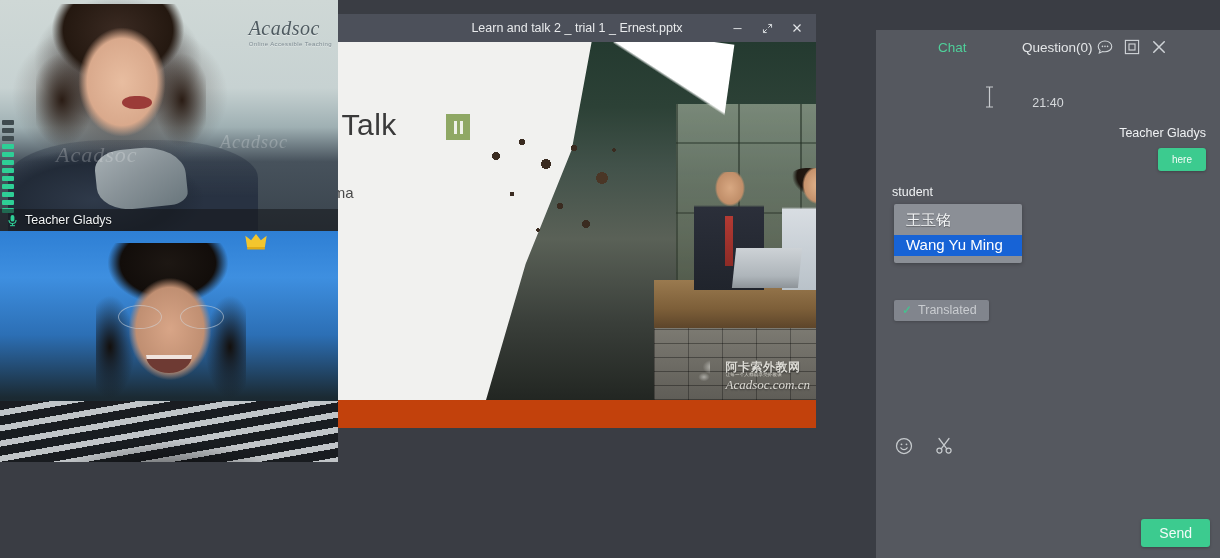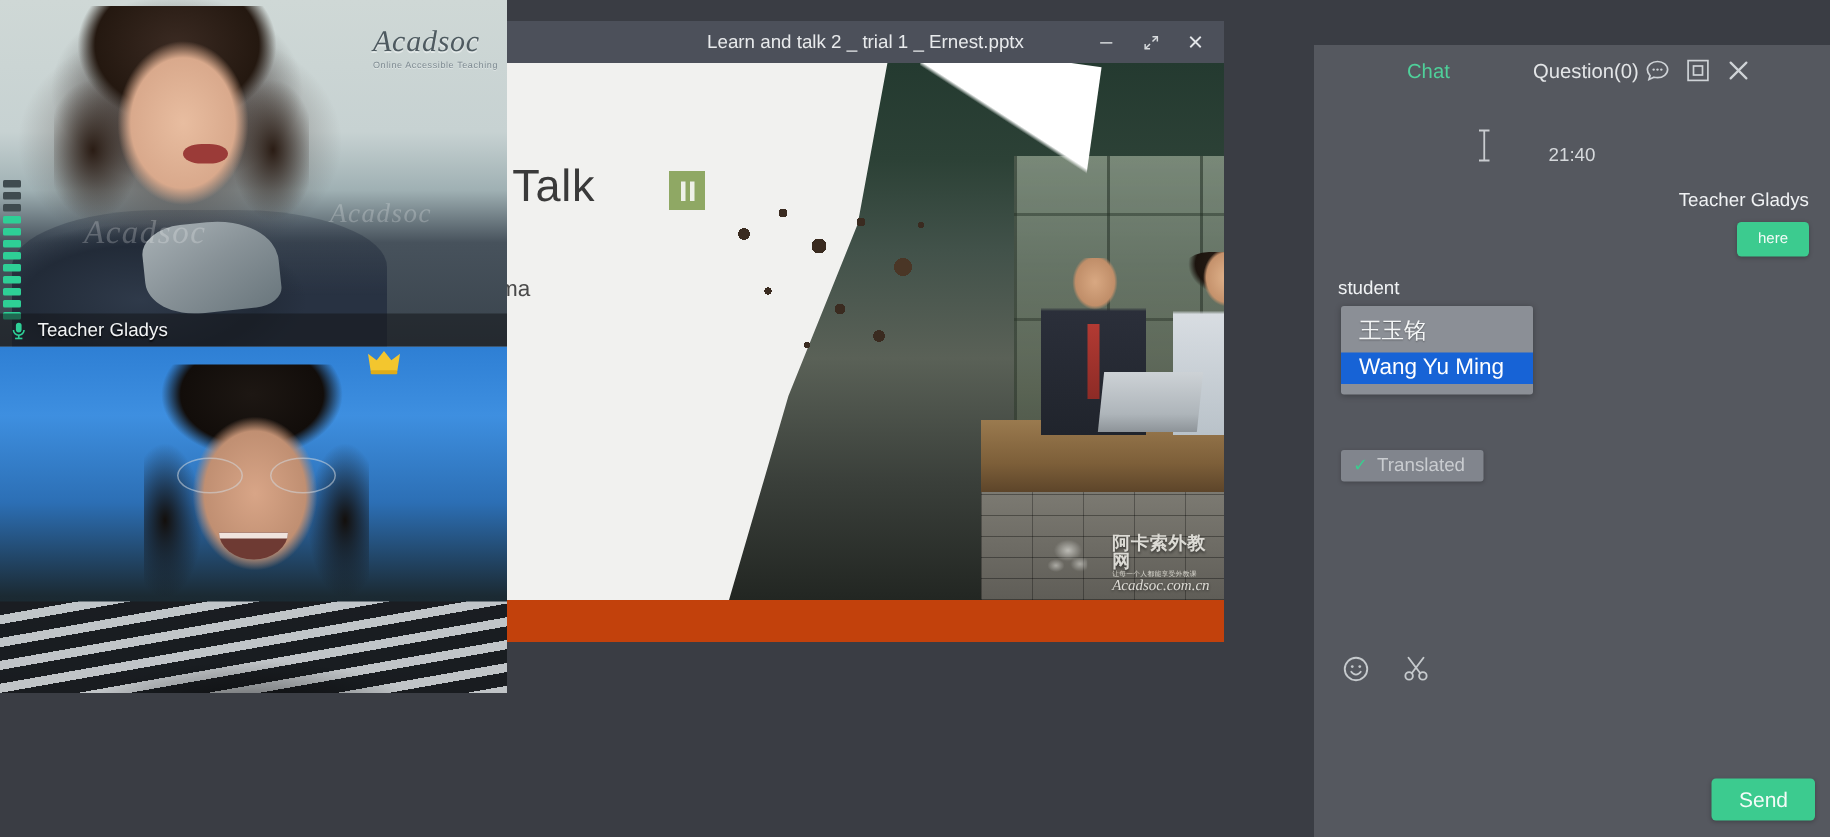--- a/index.html
+++ b/index.html
@@ -259,21 +259,21 @@
       radial-gradient(ellipse 8px 6px at 6px 18px, rgba(235,235,230,.6) 0%, rgba(235,235,230,0) 72%);
   }
   #slide-watermark .wm-txt { line-height:1.05; }
   #slide-watermark .wm-cn {
     font-size:12px; color:#f0efe9; font-weight:bold; letter-spacing:.5px;
     text-shadow:0 1px 2px rgba(0,0,0,.6);
   }
   #slide-watermark .wm-sub { font-size:4.5px; color:#e6e4dc; letter-spacing:.2px; }
   #slide-watermark .wm-en {
     font-family:"Liberation Serif", serif; font-style:italic;
-    font-size:10px; color:#f2f0ea; text-shadow:0 1px 2px rgba(0,0,0,.6);
+    font-size:13px; color:#f2f0ea; text-shadow:0 1px 2px rgba(0,0,0,.6);
   }
 
   #slide-controls {
     position:absolute; left:0; top:386px; width:478px; height:28px;
     background:#6a6e74; display:flex; align-items:center;
   }
   .nav-btn {
     width:34px; height:28px; display:flex; align-items:center; justify-content:center;
     color:#d4d7da; cursor:default;
   }

